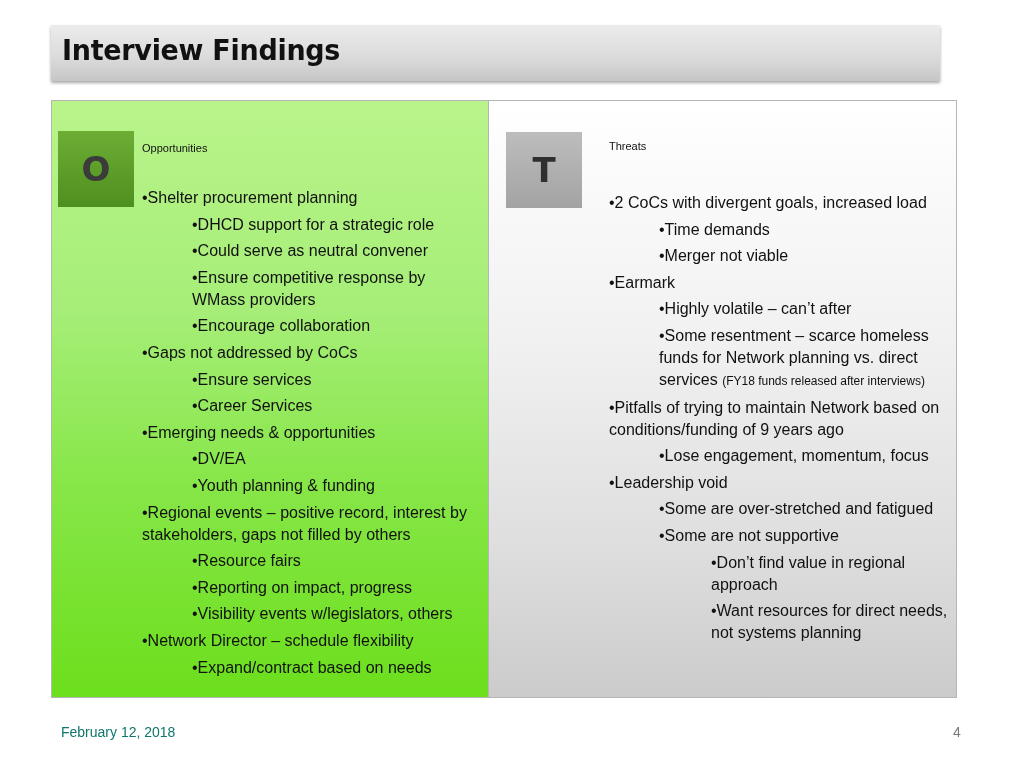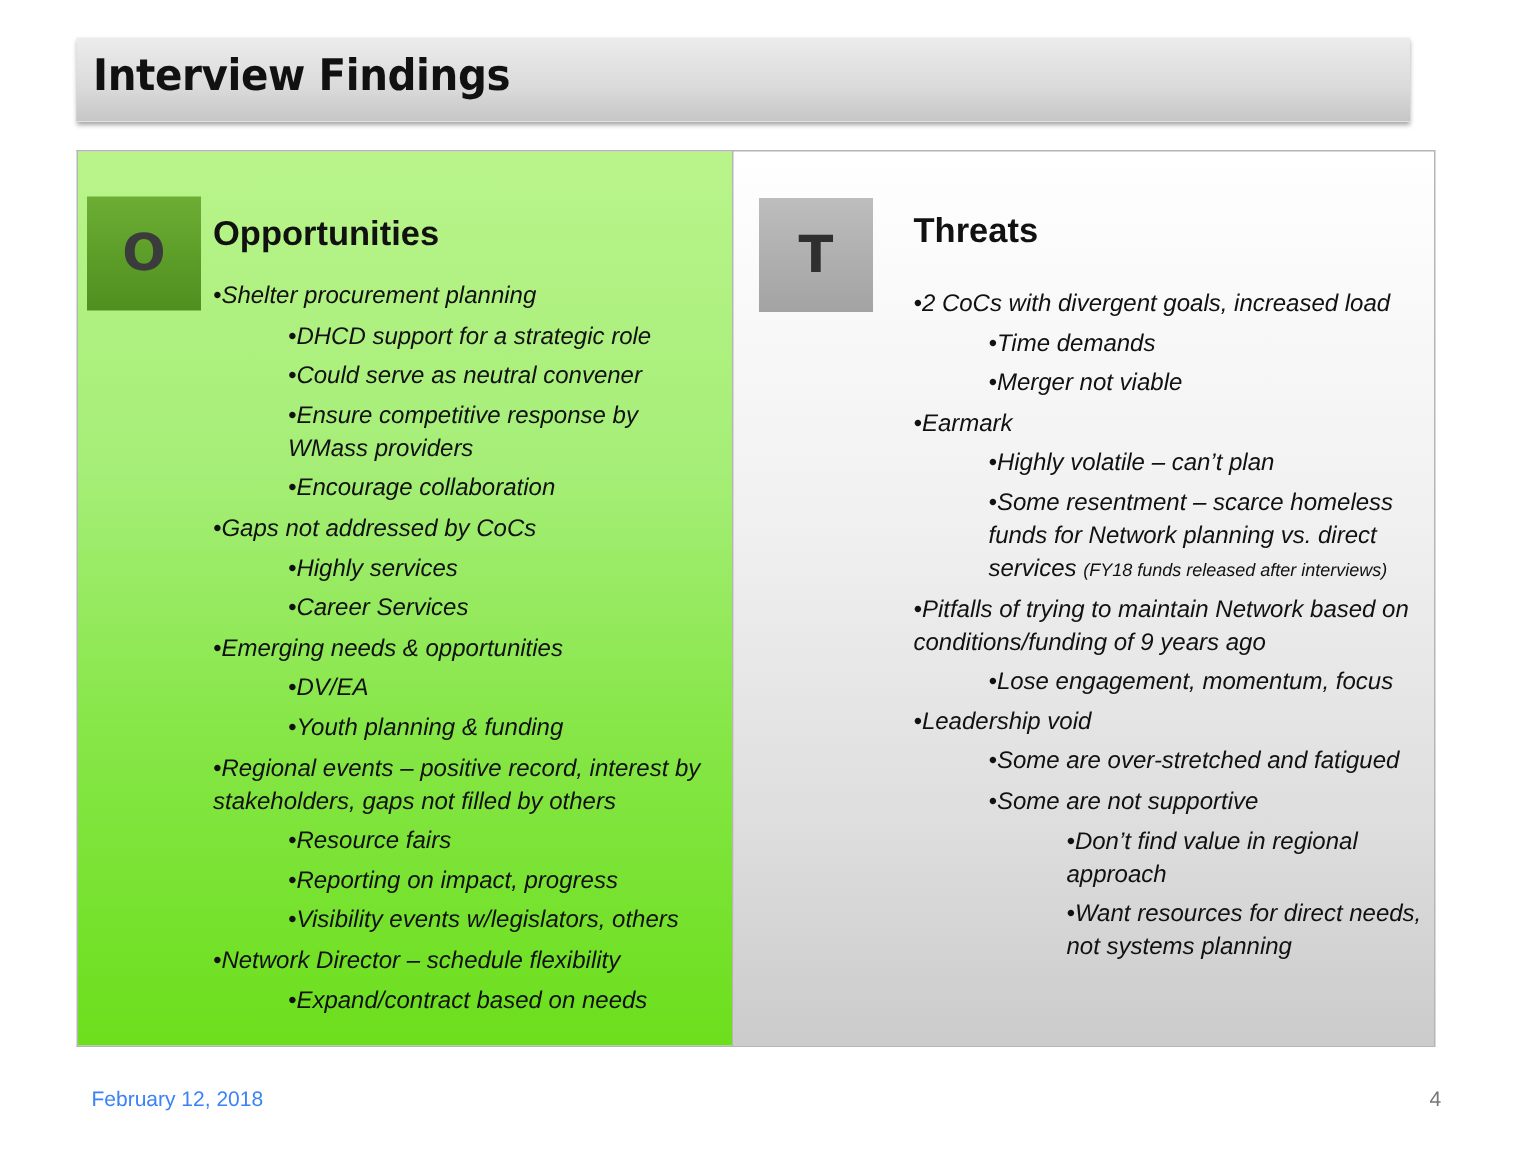--- a/index.html
+++ b/index.html
@@ -43,36 +43,36 @@
       left: 6px; top: 30px;
       background: linear-gradient(to bottom, #6cae34 0%, #4f8f20 100%);
       color: #3b3b3b;
     }
     .letter-t {
       left: 17px; top: 31px;
       background: linear-gradient(to bottom, #bdbdbd 0%, #a3a3a3 100%);
       color: #2f2f2f;
     }
     .heading {
-      position: absolute; font-weight: bold; font-size: 23px; color: #111;
+      position: absolute; font-weight: normal; font-size: 11px; color: #111;
     }
     .heading-o { left: 90px; top: 41px; }
     .heading-t { left: 120px; top: 39px; }
-    .list { position: absolute; margin: 0; padding: 0; list-style: none; color: #111; font-style: italic; }
+    .list { position: absolute; margin: 0; padding: 0; list-style: none; color: #111; }
     .list-o { left: 90px; top: 86px; width: 340px; }
     .list-t { left: 120px; top: 91px; width: 345px; }
     .list li { font-size: 16px; line-height: 22px; margin-bottom: 4.6px; }
     .list li.l1 { padding-left: 0; }
     .list li.l2 { padding-left: 50px; }
     .list li.l3 { padding-left: 102px; }
     .list-t li { margin-bottom: 4.6px; }
     .note { font-size: 12px; }
     .footer-date {
       position: absolute; left: 61px; top: 724px;
-      font-size: 14px; color: #3b82f6; text-align: right;
+      font-size: 14px; color: #0f766e; text-align: right;
     }
     .footer-page {
       position: absolute; left: 953px; top: 724px;
       font-size: 14px; color: #777;
     }
   </style>
 </head>
 <body>
 
 <div class="title-bar">
@@ -82,21 +82,21 @@
 <div class="quad quad-o">
   <div class="letter-box letter-o">O</div>
   <div class="heading heading-o">Opportunities</div>
   <ul class="list list-o">
     <li class="l1">•Shelter procurement planning</li>
     <li class="l2">•DHCD support for a strategic role</li>
     <li class="l2">•Could serve as neutral convener</li>
     <li class="l2">•Ensure competitive response by WMass providers</li>
     <li class="l2">•Encourage collaboration</li>
     <li class="l1">•Gaps not addressed by CoCs</li>
-    <li class="l2">•Highly services</li>
+    <li class="l2">•Ensure services</li>
     <li class="l2">•Career Services</li>
     <li class="l1">•Emerging needs &amp; opportunities</li>
     <li class="l2">•DV/EA</li>
     <li class="l2">•Youth planning &amp; funding</li>
     <li class="l1">•Regional events – positive record, interest by stakeholders, gaps not filled by others</li>
     <li class="l2">•Resource fairs</li>
     <li class="l2">•Reporting on impact, progress</li>
     <li class="l2">•Visibility events w/legislators, others</li>
     <li class="l1">•Network Director – schedule flexibility</li>
     <li class="l2">•Expand/contract based on needs</li>
@@ -104,21 +104,21 @@
 </div>
 
 <div class="quad quad-t">
   <div class="letter-box letter-t">T</div>
   <div class="heading heading-t">Threats</div>
   <ul class="list list-t">
     <li class="l1">•2 CoCs with divergent goals, increased load</li>
     <li class="l2">•Time demands</li>
     <li class="l2">•Merger not viable</li>
     <li class="l1">•Earmark</li>
-    <li class="l2">•Highly volatile – can’t plan</li>
+    <li class="l2">•Highly volatile – can’t after</li>
     <li class="l2"><span>•Some resentment – scarce homeless funds for Network planning vs. direct services</span> <span class="note">(FY18 funds released after interviews)</span></li>
     <li class="l1">•Pitfalls of trying to maintain Network based on conditions/funding of 9 years ago</li>
     <li class="l2">•Lose engagement, momentum, focus</li>
     <li class="l1">•Leadership void</li>
     <li class="l2">•Some are over-stretched and fatigued</li>
     <li class="l2">•Some are not supportive</li>
     <li class="l3">•Don’t find value in regional approach</li>
     <li class="l3">•Want resources for direct needs, not systems planning</li>
   </ul>
 </div>

